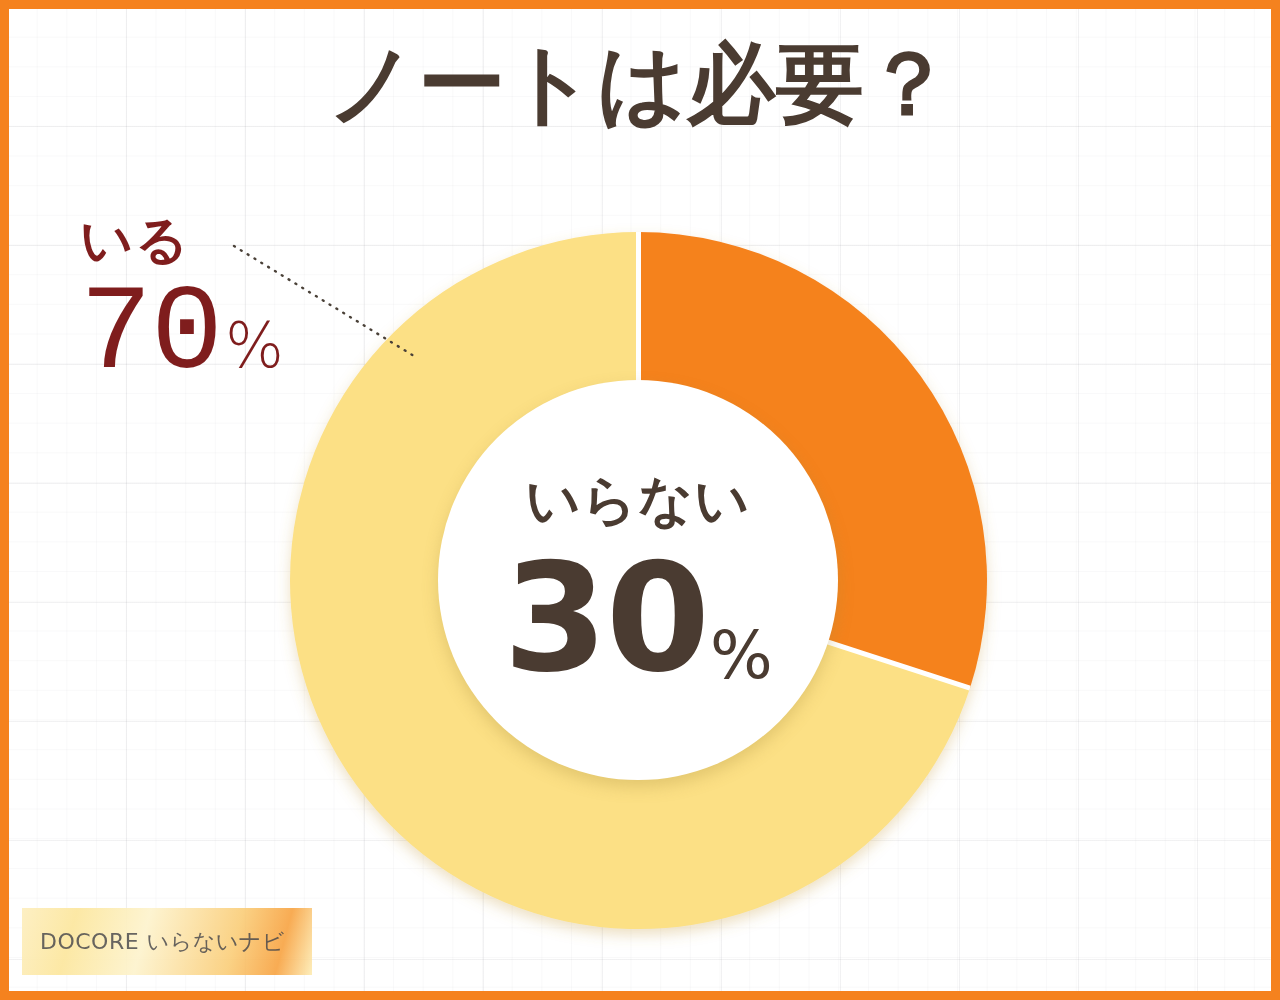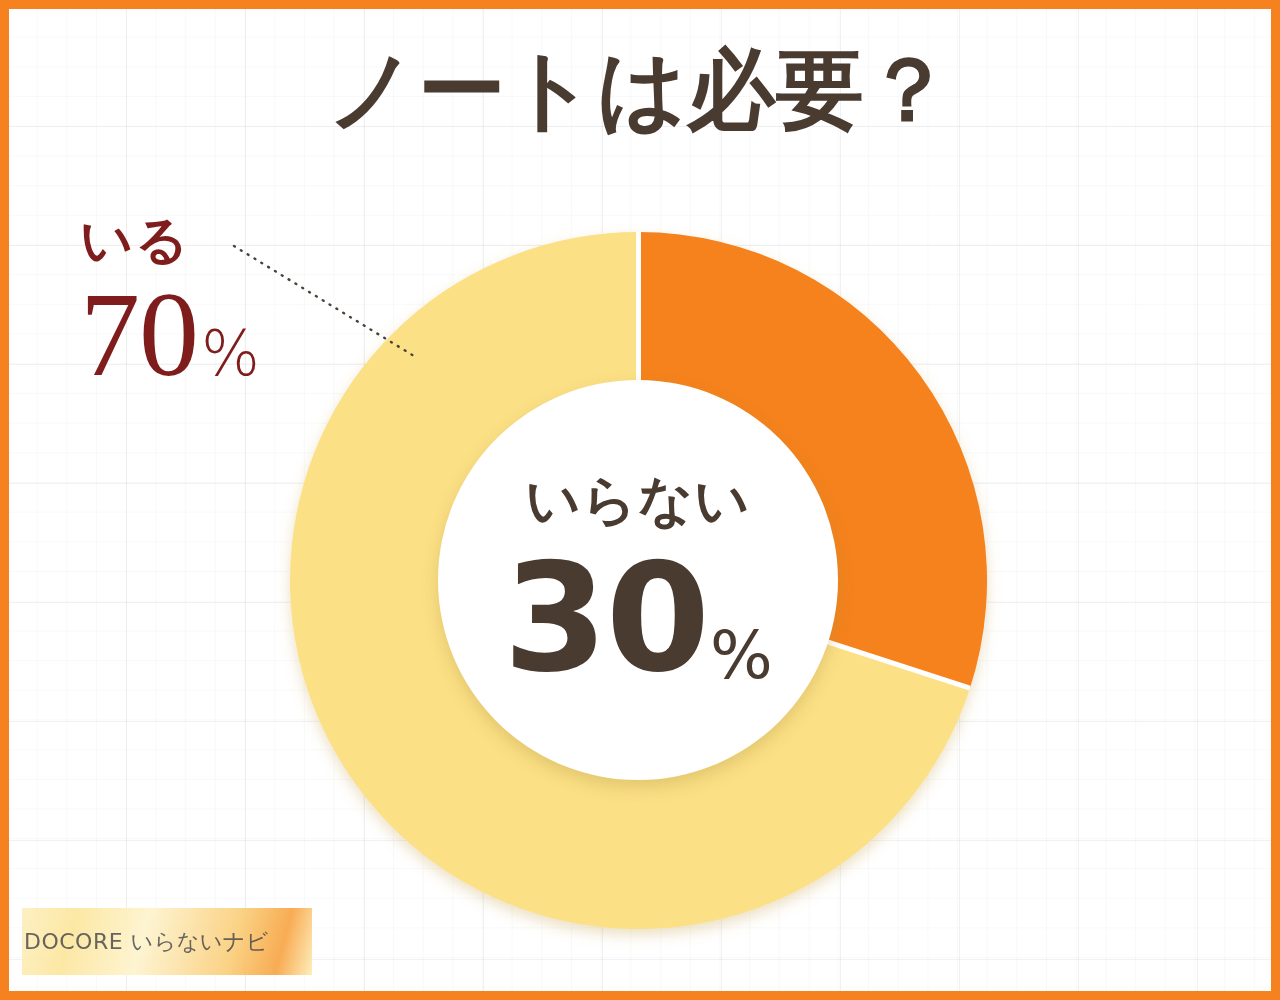--- a/index.html
+++ b/index.html
@@ -40,21 +40,21 @@
       119px 119px,
       29.7px 29.7px,
       29.7px 29.7px;
     background-position:-2px -2px,-2px -2px,-2px -2px,-2px -2px;
     z-index:0;
   }
 
   
   #title {
     position:absolute;
-    left:0; top:44px;
+    left:0; top:38px;
     width:1280px;
     text-align:center;
     font-family:"DejaVu Sans","Liberation Sans",sans-serif;
     font-size:88px;
     font-weight:700;
     letter-spacing:0.5px;
     color:#4A3B31;
     line-height:1.05;
     z-index:10;
     white-space:nowrap;
@@ -126,21 +126,21 @@
     font-weight:700;
     letter-spacing:2px;
     line-height:1.1;
   }
   #callout-value-row {
     display:flex; align-items:baseline;
     line-height:1;
     margin-top:6px;
   }
   #callout-value {
-    font-family:Liberation Serif, serif;
+    font-family:Liberation Mono, monospace;
     font-size:120px;
     font-weight:300;
     letter-spacing:-1px;
   }
   #callout-unit {
     font-family:"DejaVu Sans","Liberation Sans",sans-serif;
     font-size:62px;
     font-weight:300;
     margin-left:3px;
   }
@@ -162,21 +162,21 @@
         rgba(250,205,120,0.90) 72%,
         rgba(247,160,60,0.88) 88%,
         rgba(253,235,175,0.85) 100%);
   }
   #watermark-text {
     font-family:"DejaVu Sans","Liberation Sans",sans-serif;
     font-size:22px;
     font-weight:400;
     letter-spacing:0.5px;
     color:rgba(70,70,75,0.82);
-    padding-left:2px;
+    padding-left:18px;
     white-space:nowrap;
   }
 </style>
 </head>
 <body>
 
 <div id="page">
 
   <div id="grid"></div>
 

